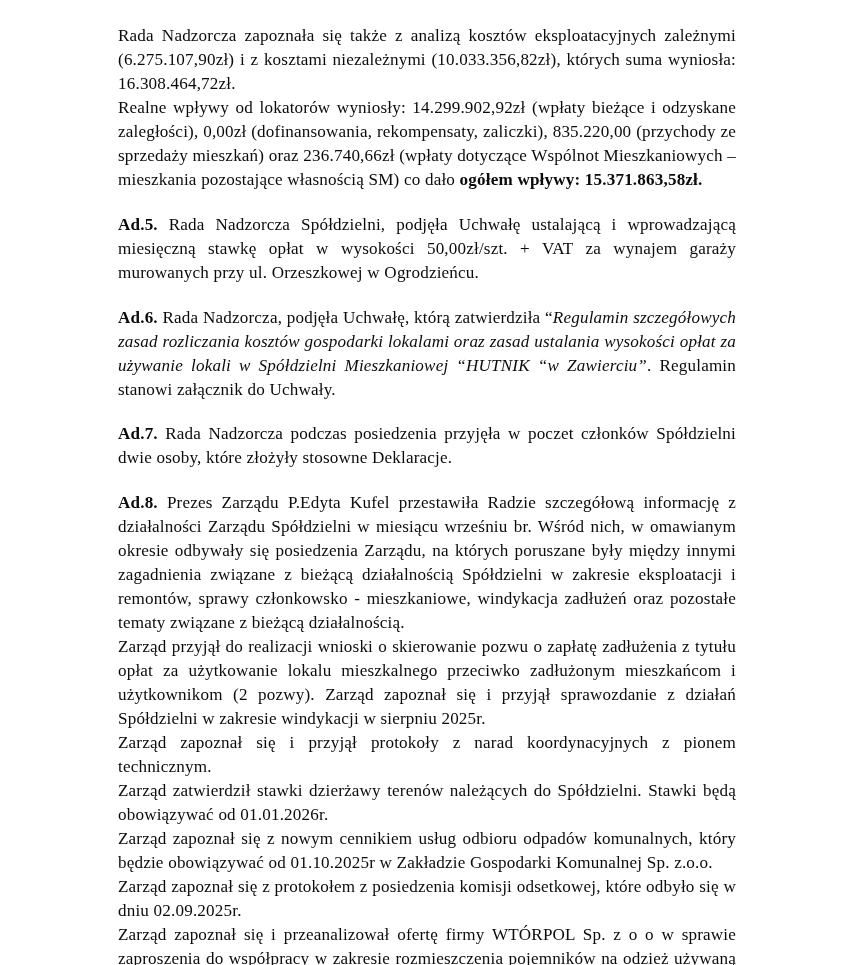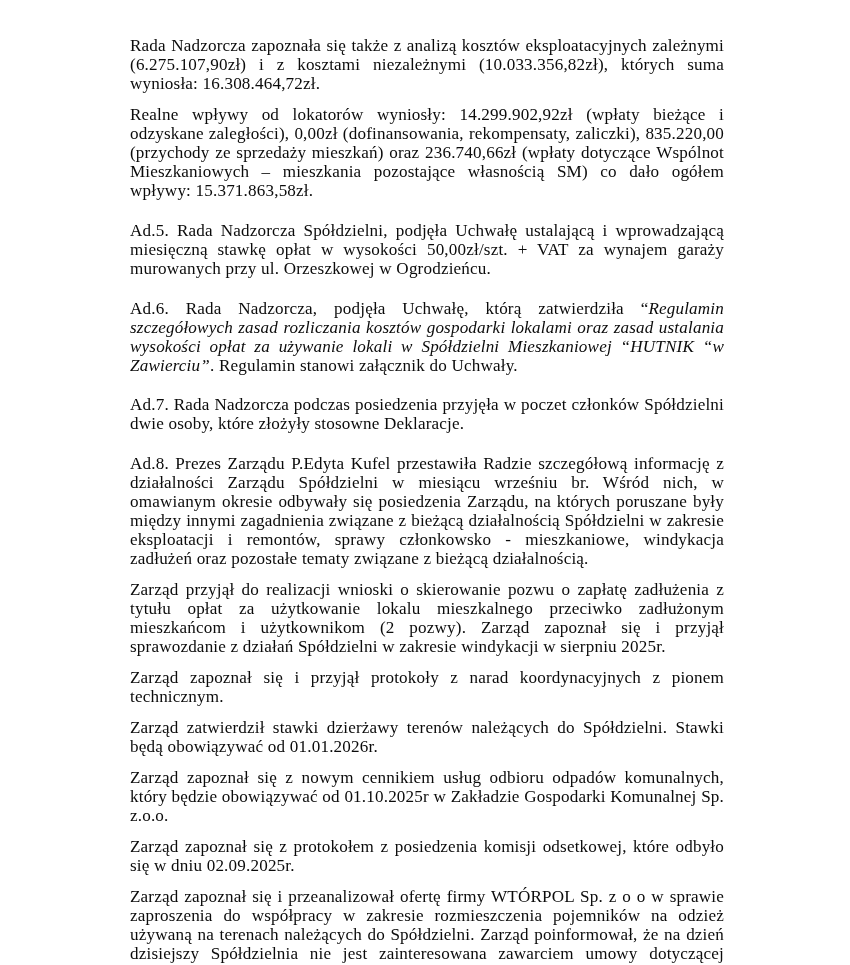--- a/index.html
+++ b/index.html
@@ -21,35 +21,35 @@
     height: 965px;
     background: #ffffff;
   }
   .text-column {
     position: absolute;
     left: 118px;
     top: 24px;
     width: 618px;
   }
   .para {
-    margin: 12px;
+    margin: 0;
     text-align: justify;
     text-justify: inter-word;
     font-size: 17.1px;
-    line-height: 19px;
+    line-height: 24px;
     letter-spacing: 0.01em;
     word-spacing: 0.005em;
     -webkit-font-smoothing: antialiased;
   }
   
   .block-gap {
     margin-top: 20.8px;
   }
   .b {
-    font-weight: normal;
+    font-weight: bold;
   }
   .i {
     font-style: italic;
   }
   
   .para:last-child {
     text-align-last: left;
   }
 </style>
 </head>

